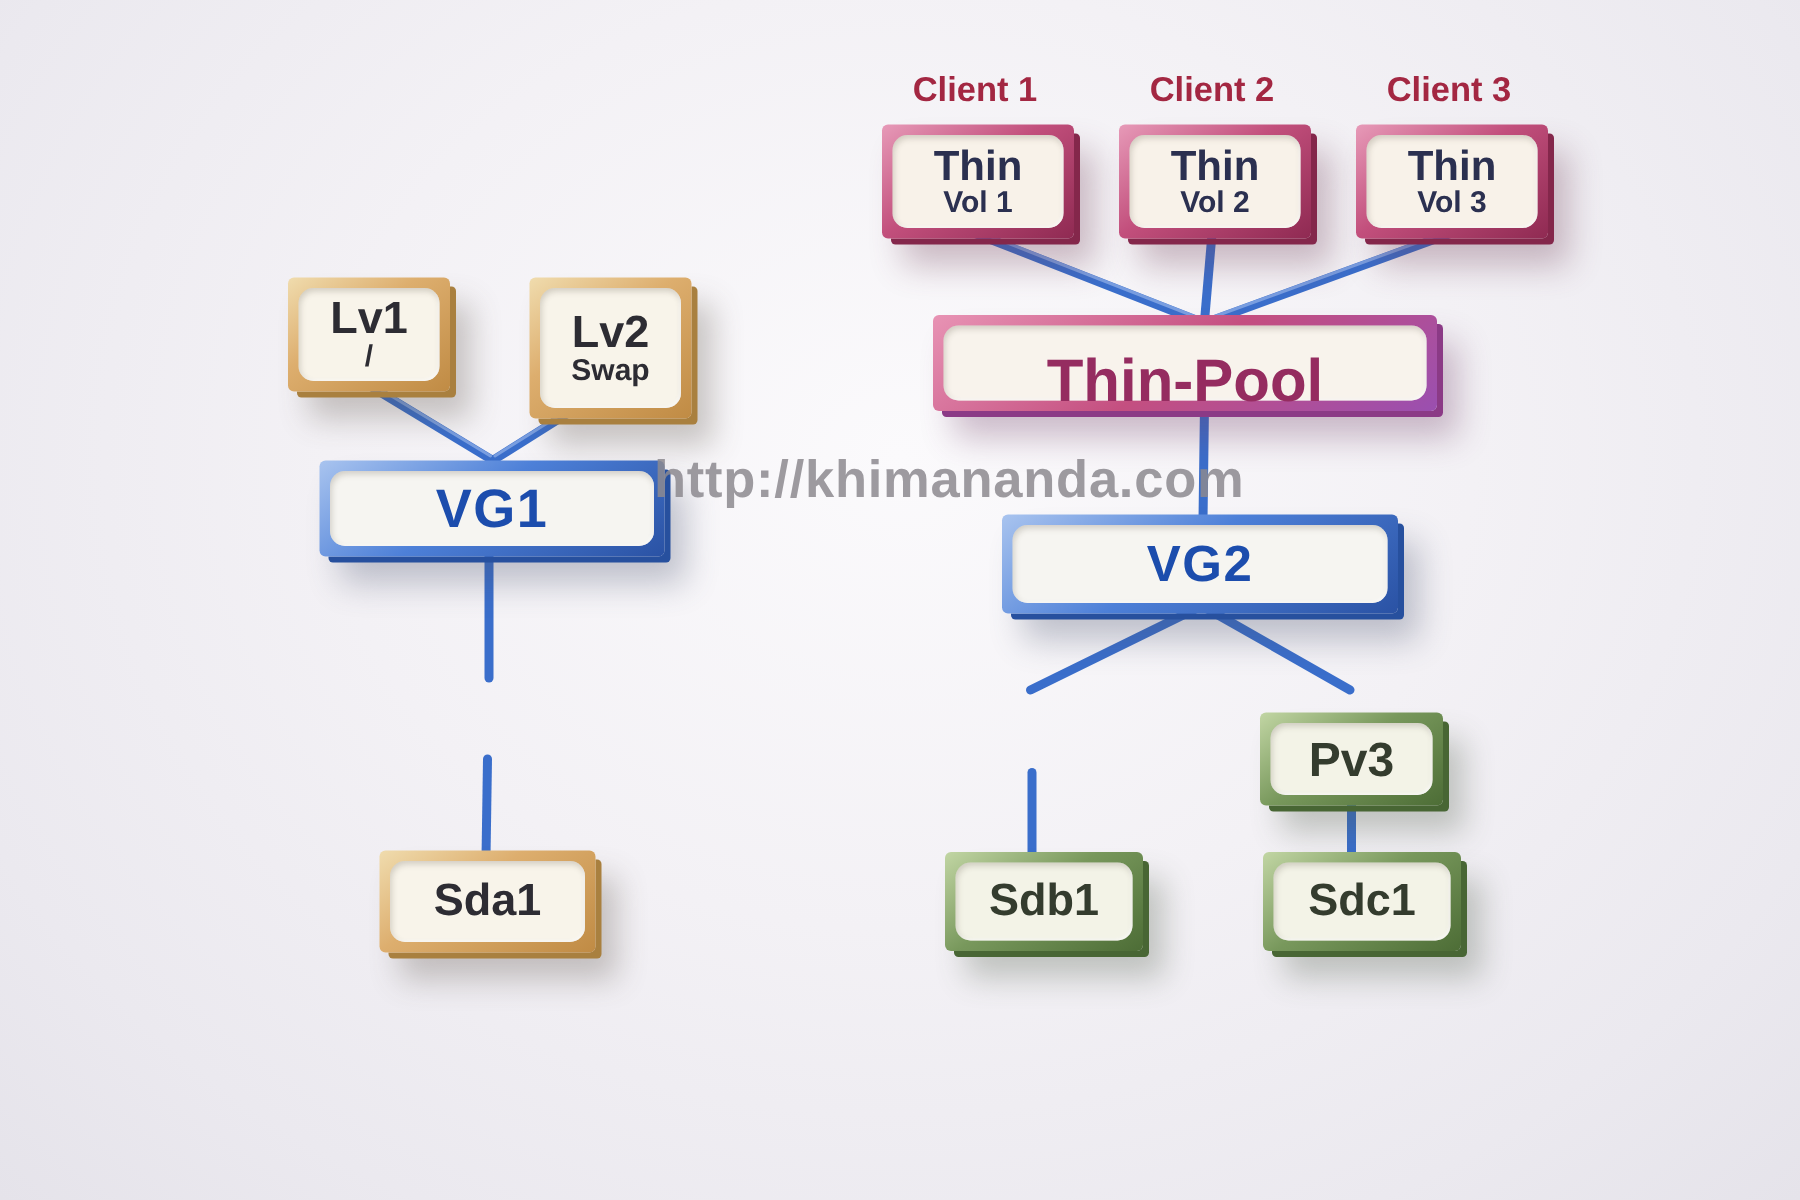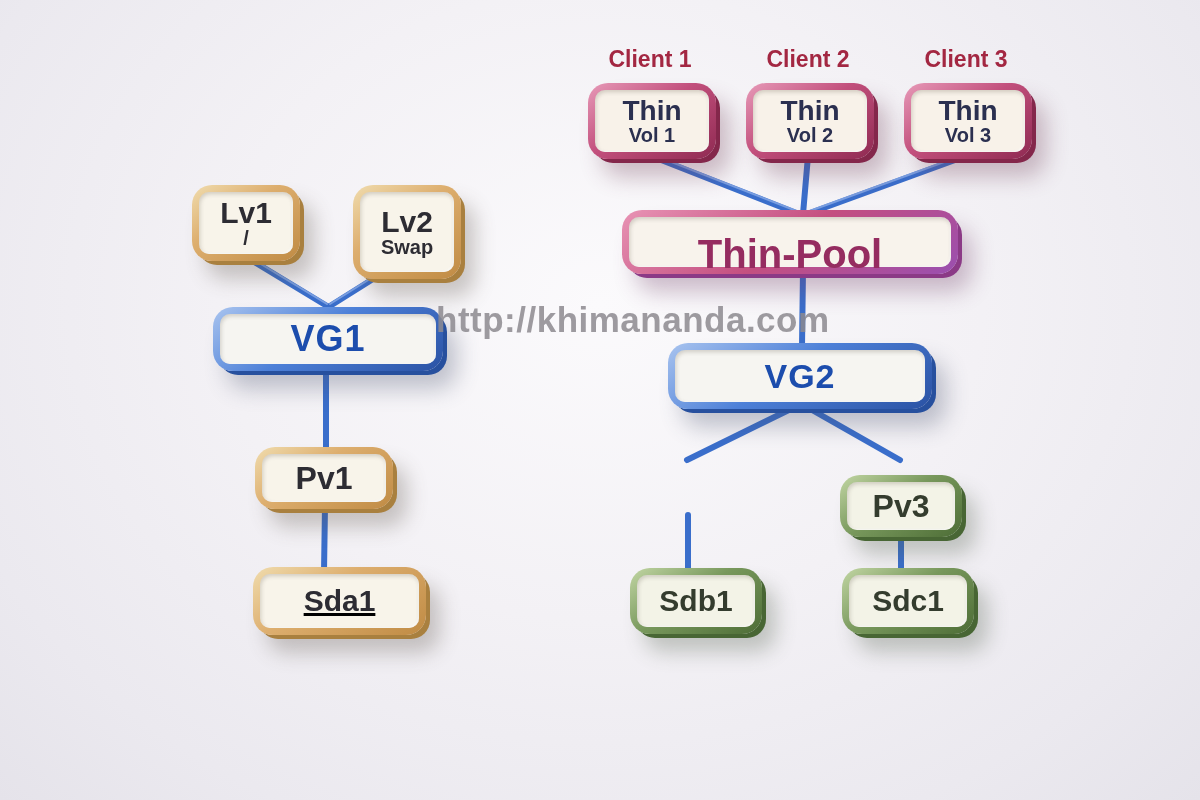--- a/index.html
+++ b/index.html
@@ -14,21 +14,21 @@
     background:radial-gradient(ellipse at 50% 38%, #fbfafc 0%, #f3f1f5 45%, #ebe9ef 80%, #e5e3ea 100%);
   }
   .wires{position:absolute;left:0;top:0;width:1200px;height:800px;}
   .wires line{stroke-linecap:round;}
   .wire-core{stroke:#3a6ecb;stroke-width:6;}
   .wire-hi{stroke:#89aae6;stroke-width:2;opacity:.8;}
 
   
   .box{
     position:absolute;
-    border-radius:20px;
+    border-radius:4px;
     padding:7px;
     box-sizing:border-box;
   }
   .box .inner{
     width:100%;height:100%;
     border-radius:10px;
     display:flex;flex-direction:column;align-items:center;justify-content:center;
     box-shadow:inset 1px 2px 4px rgba(70,60,40,.22), inset -1px -1px 2px rgba(255,255,255,.8);
     line-height:1.02;
     text-align:center;
@@ -64,21 +64,21 @@
     background:linear-gradient(145deg,#c2d6a4 0%, #78985c 45%, #4d6d36 100%);
     box-shadow:5px 5px 0 -1px #486634, 14px 18px 20px rgba(75,90,70,.30);
   }
   .green .inner{background:#f3f3e7;color:#343c2e;}
 
   
   .n-lv1 {left:192px;top:185px;width:108px;height:76px;}
   .n-lv2 {left:353px;top:185px;width:108px;height:94px;}
   .n-vg1 {left:213px;top:307px;width:230px;height:64px;}
   .n-pv1 {left:255px;top:447px;width:138px;height:62px;}
-  .n-sda1{left:253px;top:567px;width:173px;height:68px;text-decoration:underline;}
+  .n-sda1{left:253px;top:567px;width:144px;height:68px;}
 
   .n-tv1 {left:588px;top:83px;width:128px;height:76px;}
   .n-tv2 {left:746px;top:83px;width:128px;height:76px;}
   .n-tv3 {left:904px;top:83px;width:128px;height:76px;}
   .n-pool{left:622px;top:210px;width:336px;height:64px;}
   .n-vg2 {left:668px;top:343px;width:264px;height:66px;}
   .n-pv2 {left:628px;top:455px;width:122px;height:62px;}
   .n-pv3 {left:840px;top:475px;width:122px;height:62px;}
   .n-sdb1{left:630px;top:568px;width:132px;height:66px;}
   .n-sdc1{left:842px;top:568px;width:132px;height:66px;}
@@ -155,25 +155,20 @@
     <div class="inner">
       <span class="lbl">Lv2</span>
       <span class="sub">Swap</span>
     </div>
   </div>
   <div class="box blue n-vg1 f-vg1">
     <div class="inner">
       <span class="lbl">VG1</span>
     </div>
   </div>
-  <div class="box tan n-pv1 f-pv">
-    <div class="inner">
-      <span class="lbl">Pv1</span>
-    </div>
-  </div>
   <div class="box tan n-sda1 f-sd">
     <div class="inner">
       <span class="lbl">Sda1</span>
     </div>
   </div>
 
   <div class="box rose n-tv1 f-thin">
     <div class="inner">
       <span class="lbl">Thin</span>
       <span class="sub">Vol 1</span>

